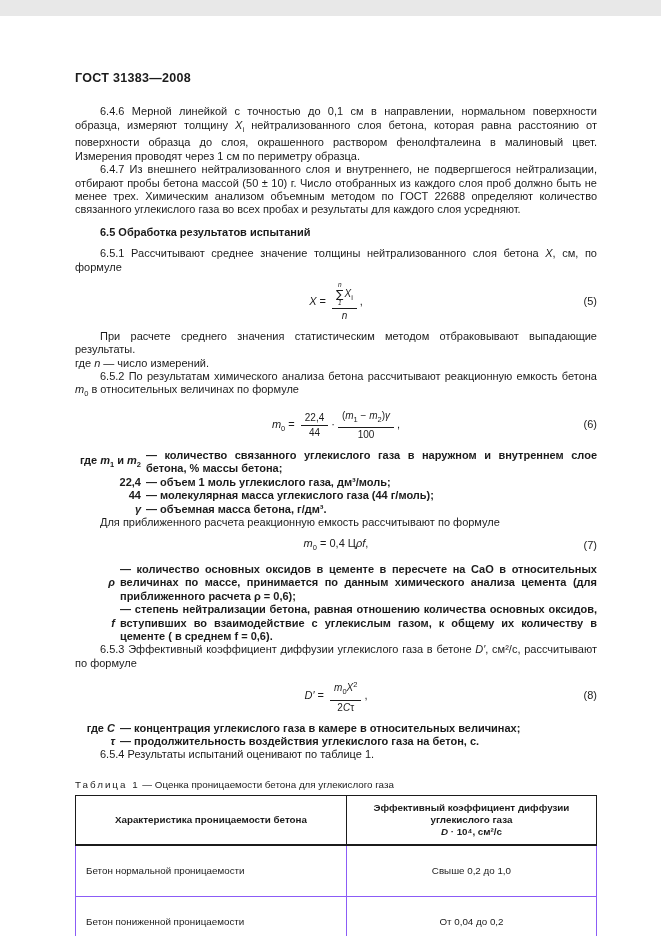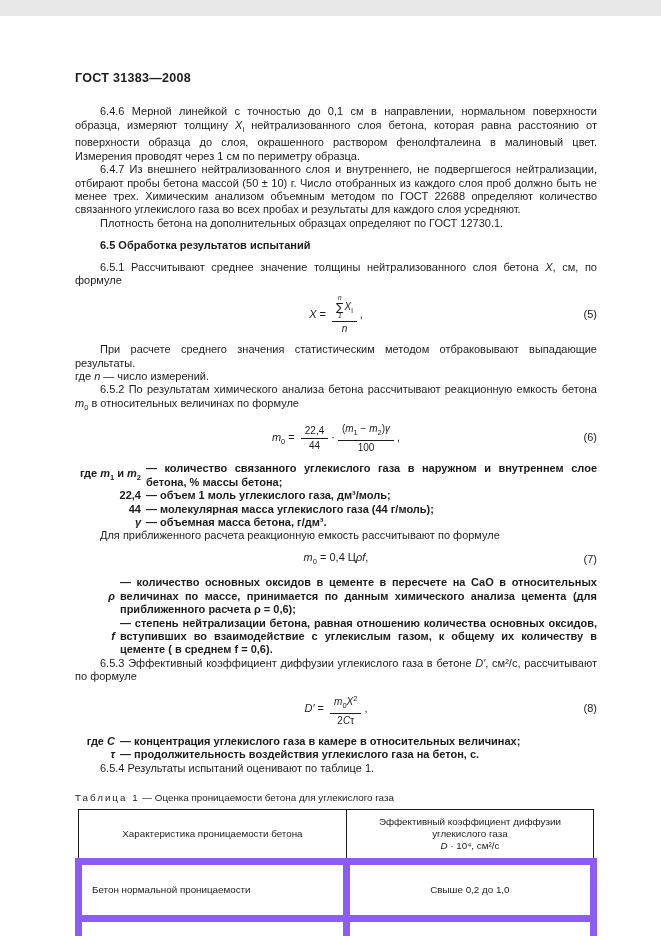--- a/index.html
+++ b/index.html
@@ -34,38 +34,37 @@
   
   .defrow{display:flex;align-items:center;margin:0;font-weight:bold;}
   .defterm{flex:0 0 auto;text-align:right;padding-right:5px;white-space:pre;}
   .wA{width:66px;}
   .wB{width:40px;}
   .deftext{flex:1 1 auto;text-align:justify;}
   
   .tcaption{font-size:9.8px;margin:16px 0 4px 0;}
   .tlabel{letter-spacing:2px;}
   table.gtable{width:100%;border-collapse:collapse;font-size:9.8px;line-height:12px;border:1px solid #1b1b1b;}
-  table.gtable th{border:1px solid #1b1b1b;border-bottom:2.5px solid #1b1b1b;font-weight:normal;text-align:center;vertical-align:middle;padding:6px 10px;height:34px;}
-  table.gtable td{border:7px solid #8b5cf6;padding:18px 10px;height:14px;vertical-align:middle;}
+  table.gtable th{border:1px solid #1b1b1b;border-bottom:2.5px solid #1b1b1b;font-weight:bold;text-align:center;vertical-align:middle;padding:6px 10px;height:34px;}
+  table.gtable td{border:1px solid #8b5cf6;padding:18px 10px;height:14px;vertical-align:middle;}
   table.gtable{border-bottom:2px solid #1b1b1b;}
   td.c1{text-align:left;padding-left:22px;}
   td.c2{text-align:center;}
 </style>
 </head>
 <body>
 
 <div class="page">
 
   <div class="doc-code">ГОСТ 31383—2008</div>
 
   <p class="para"><span>6.4.6 Мерной линейкой с точностью до 0,1 см в направлении, нормальном поверхности образца, измеряют толщину </span><i>X</i><sub>i</sub><span> нейтрализованного слоя бетона, которая равна расстоянию от поверхности образца до слоя, окрашенного раствором фенолфталеина в малиновый цвет. Измерения проводят через 1 см по периметру образца.</span></p>
 
   <p class="para">6.4.7 Из внешнего нейтрализованного слоя и внутреннего, не подвергшегося нейтрализации, отбирают пробы бетона массой (50 ± 10) г. Число отобранных из каждого слоя проб должно быть не менее трех. Химическим анализом объемным методом по ГОСТ 22688 определяют количество связанного углекислого газа во всех пробах и результаты для каждого слоя усредняют.</p>
 
-  <p class="para">Плотность бетона на дополнительных образцах определяют по ГОСТ 12730.1.</p>
 
   <div class="sect-head">6.5 Обработка результатов испытаний</div>
 
   <p class="para"><span>6.5.1 Рассчитывают среднее значение толщины нейтрализованного слоя бетона </span><i>X</i><span>, см, по формуле</span></p>
 
   <div class="formula-row">
     <span><i>X</i><span> = </span><span class="frac fsmall"><span class="num"><span class="sum">
               <span class="slim">n</span>
               <span class="sigma">∑</span>
               <span class="slim">1</span>

